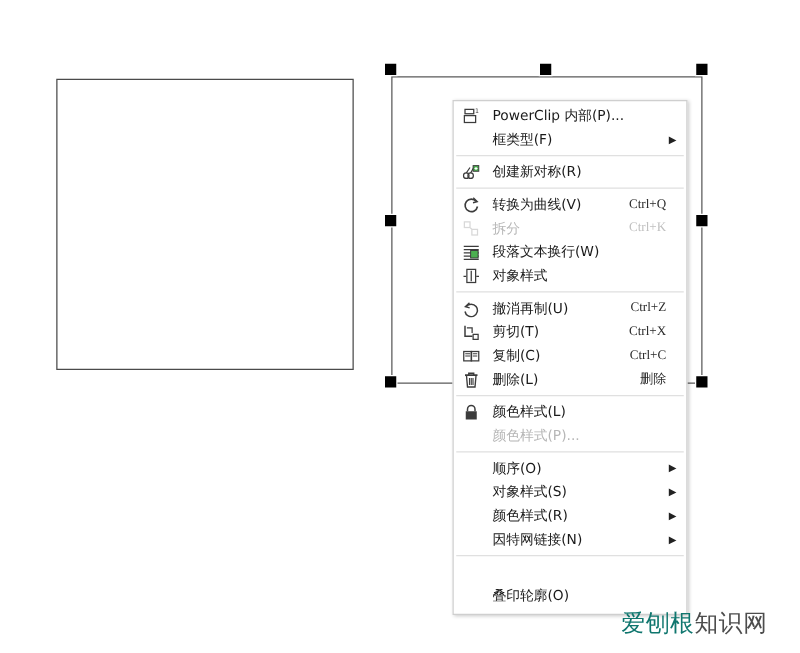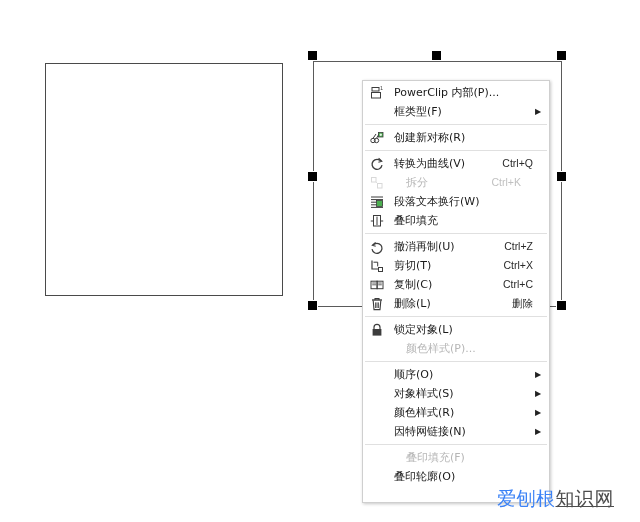--- a/index.html
+++ b/index.html
@@ -59,36 +59,36 @@
   #context-menu {
     position: absolute;
     left: 362px;
     top: 80px;
     width: 188px;
     background: #ffffff;
     border: 1px solid #cfcfcf;
     box-shadow: 1px 1px 3px rgba(0,0,0,0.22);
     font-size: 11px;
     color: #1a1a1a;
-    padding: 2px 0 16px 0;
+    padding: 2px 0 5px 0;
     box-sizing: border-box;
     overflow: hidden;
     max-height: 442px;
   }
 
   .menu-item {
     position: relative;
     display: flex;
     align-items: center;
     height: 19px;
     padding: 0 6px 0 0;
     white-space: nowrap;
     line-height: 19px;
   }
-  .menu-item.disabled { color: #b6b6b6; gap: 12px; }
+  .menu-item.disabled { color: #b6b6b6; }
 
   .mi-icon {
     width: 22px;
     min-width: 22px;
     height: 19px;
     display: flex;
     align-items: center;
     justify-content: center;
     margin-left: 3px;
   }
@@ -98,21 +98,21 @@
     flex: 1;
     padding-left: 6px;
     font-size: 11px;
     letter-spacing: 0px;
   }
 
   .mi-accel {
     font-size: 10.5px;
     color: #2a2a2a;
     padding-left: 10px;
-    font-family: Liberation Sans, sans-serif;
+    font-family: Liberation Serif, serif;
   }
   .menu-item.disabled .mi-accel { color: #c0c0c0; }
 
   .mi-arrow {
     width: 10px;
     min-width: 10px;
     text-align: center;
     font-size: 8px;
     color: #222;
     line-height: 19px;
@@ -138,22 +138,22 @@
   
   #watermark {
     position: absolute;
     left: 497px;
     top: 486px;
     font-size: 19px;
     font-family: "DejaVu Sans", "Liberation Sans", sans-serif;
     white-space: nowrap;
     letter-spacing: 0.5px;
   }
-  #watermark .wm-a { color: #3b82f6; font-family: Liberation Mono, monospace; }
-  #watermark .wm-b { color: #4d4d4d; text-decoration: underline; }
+  #watermark .wm-a { color: #0f766e; font-family: Liberation Mono, monospace; }
+  #watermark .wm-b { color: #4d4d4d; }
 </style>
 </head>
 <body>
 
 <div id="canvas">
 
   <div id="shape-rect"></div>
 
   <div id="selection-box"></div>
   <div class="sel-handle" style="left:308px; top:51px;"></div>
@@ -235,21 +235,21 @@
           <span class="mi-arrow"></span>
         </div>
         <div class="menu-item">
           <span class="mi-icon">
             <svg width="14" height="14" viewBox="0 0 14 14">
         <rect x="3.5" y="1.5" width="7" height="10.5" fill="none" stroke="#3c3c3c" stroke-width="1"></rect>
         <path d="M7 2.6v8.4" stroke="#3c3c3c" stroke-width="1"></path>
         <path d="M0.8 7h2.2M11 7h2.2" stroke="#3c3c3c" stroke-width="1"></path>
             </svg>
           </span>
-          <span class="mi-label">叠印填充</span>
+          <span class="mi-label">对象样式</span>
           <span class="mi-arrow"></span>
         </div>
         <div class="menu-sep"></div>
         <div class="menu-item">
           <span class="mi-icon">
             <svg width="14" height="14" viewBox="0 0 14 14">
         <path d="M3 5.2a5 5 0 1 1-1 4" fill="none" stroke="#3c3c3c" stroke-width="1.2"></path>
         <path d="M5.6 2.3 L2.3 5.3 L5.7 6.3" fill="none" stroke="#3c3c3c" stroke-width="1.1"></path>
             </svg>
           </span>
@@ -295,21 +295,21 @@
           <span class="mi-arrow"></span>
         </div>
         <div class="menu-sep"></div>
         <div class="menu-item">
           <span class="mi-icon">
             <svg width="14" height="14" viewBox="0 0 14 14">
         <path d="M4 6V4.3a3 3 0 0 1 6 0V6" fill="none" stroke="#3c3c3c" stroke-width="1.2"></path>
         <rect x="2.6" y="6" width="8.8" height="6.6" fill="#3c3c3c"></rect>
             </svg>
           </span>
-          <span class="mi-label">锁定对象(L)</span>
+          <span class="mi-label">颜色样式(L)</span>
           <span class="mi-arrow"></span>
         </div>
         <div class="menu-item disabled">
           <span class="mi-icon"></span>
           <span class="mi-label">颜色样式(P)...</span>
           <span class="mi-arrow"></span>
         </div>
         <div class="menu-sep"></div>
         <div class="menu-item">
           <span class="mi-icon"></span>
@@ -327,21 +327,20 @@
           <span class="mi-arrow">▶</span>
         </div>
         <div class="menu-item">
           <span class="mi-icon"></span>
           <span class="mi-label">因特网链接(N)</span>
           <span class="mi-arrow">▶</span>
         </div>
         <div class="menu-sep"></div>
         <div class="menu-item disabled">
           <span class="mi-icon"></span>
-          <span class="mi-label">叠印填充(F)</span>
           <span class="mi-arrow"></span>
         </div>
         <div class="menu-item">
           <span class="mi-icon"></span>
           <span class="mi-label">叠印轮廓(O)</span>
           <span class="mi-arrow"></span>
         </div>
       </div>
   </div>
 

